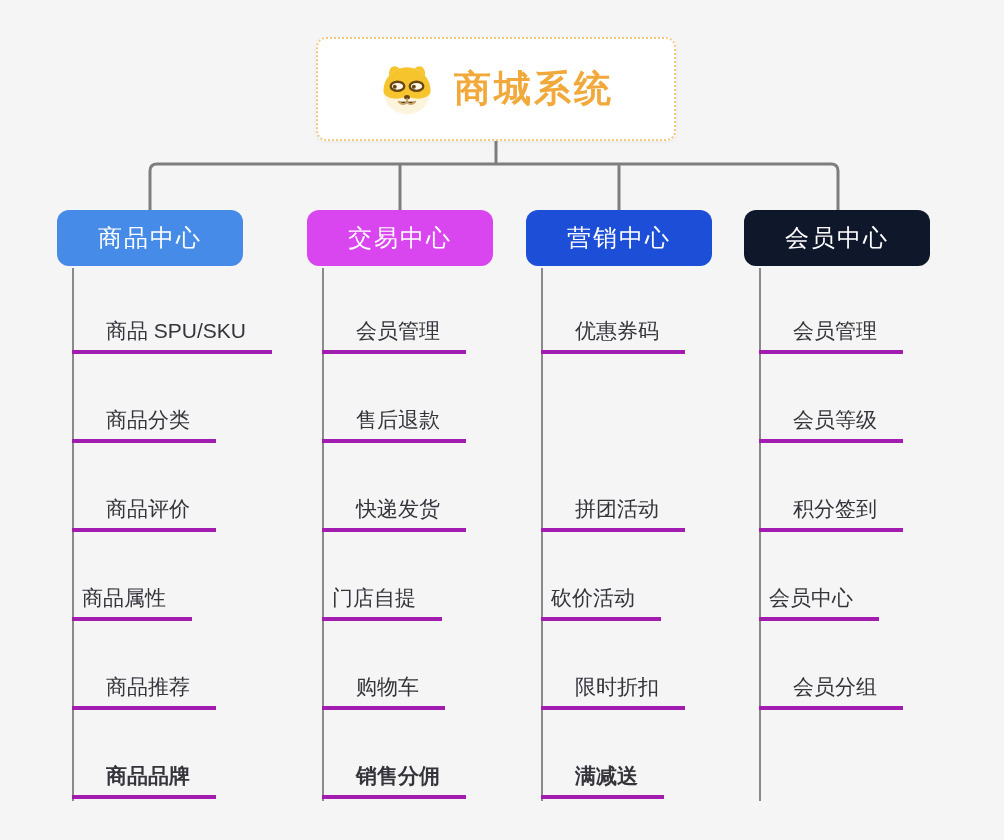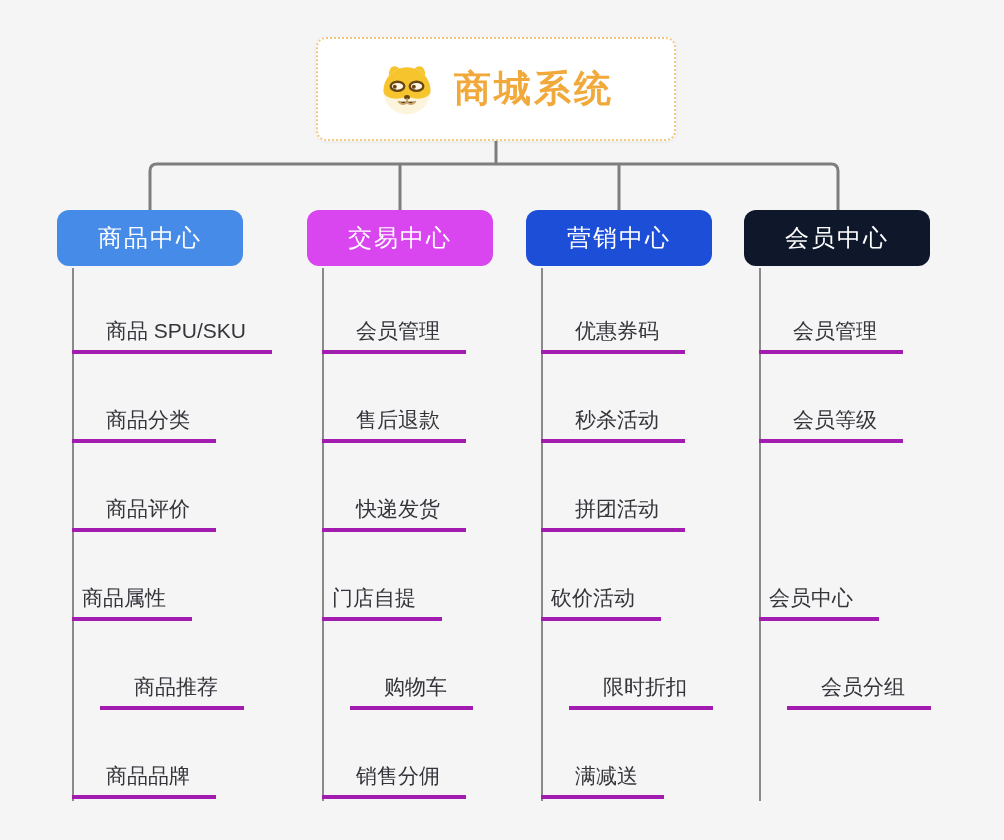--- a/index.html
+++ b/index.html
@@ -85,22 +85,22 @@
     align-items: flex-end;
     font-size: 21px;
     color: #34343A;
     white-space: nowrap;
     cursor: default;
   }
   .leaf-0 { top: 104px; }
   .leaf-1 { top: 193px; }
   .leaf-2 { top: 282px; }
   .leaf-3 { top: 371px; padding-left: 10px; }
-  .leaf-4 { top: 460px; margin-left: 28px; }
-  .leaf-5 { top: 549px; }
+  .leaf-4 { top: 460px; }
+  .leaf-5 { top: 549px; font-weight: bold; }
 </style>
 </head>
 <body>
 
 <div id="canvas">
 
   <svg id="connectors" width="1004" height="840" viewBox="0 0 1004 840" fill="none" stroke="#7E7E7E" stroke-width="3">
     <path d="M496 140 L496 164"></path>
     <path d="M150 210 L150 171 Q150 164 157 164 L831 164 Q838 164 838 171 L838 210"></path>
     <path d="M400 164 L400 210"></path>
@@ -143,29 +143,29 @@
     <div class="leaf leaf-3">门店自提</div>
     <div class="leaf leaf-2">快递发货</div>
     <div class="leaf leaf-4">购物车</div>
     <div class="leaf leaf-5">销售分佣</div>
   </div>
 
   <div class="column col-2">
     <div class="branch-header" style="background-color: #1d4ed8;">营销中心</div>
     <div class="column-line"></div>
     <div class="leaf leaf-0">优惠券码</div>
-    <div class="leaf leaf-1">秒杀活动</div>
     <div class="leaf leaf-2">拼团活动</div>
     <div class="leaf leaf-3">砍价活动</div>
     <div class="leaf leaf-4">限时折扣</div>
     <div class="leaf leaf-5">满减送</div>
   </div>
 
   <div class="column col-3">
     <div class="branch-header" style="background-color: #0f172a;">会员中心</div>
     <div class="column-line"></div>
     <div class="leaf leaf-0">会员管理</div>
     <div class="leaf leaf-1">会员等级</div>
+    <div class="leaf leaf-2">积分签到</div>
     <div class="leaf leaf-3">会员中心</div>
     <div class="leaf leaf-4">会员分组</div>
   </div>
 
 </div>
 
 </body></html>

